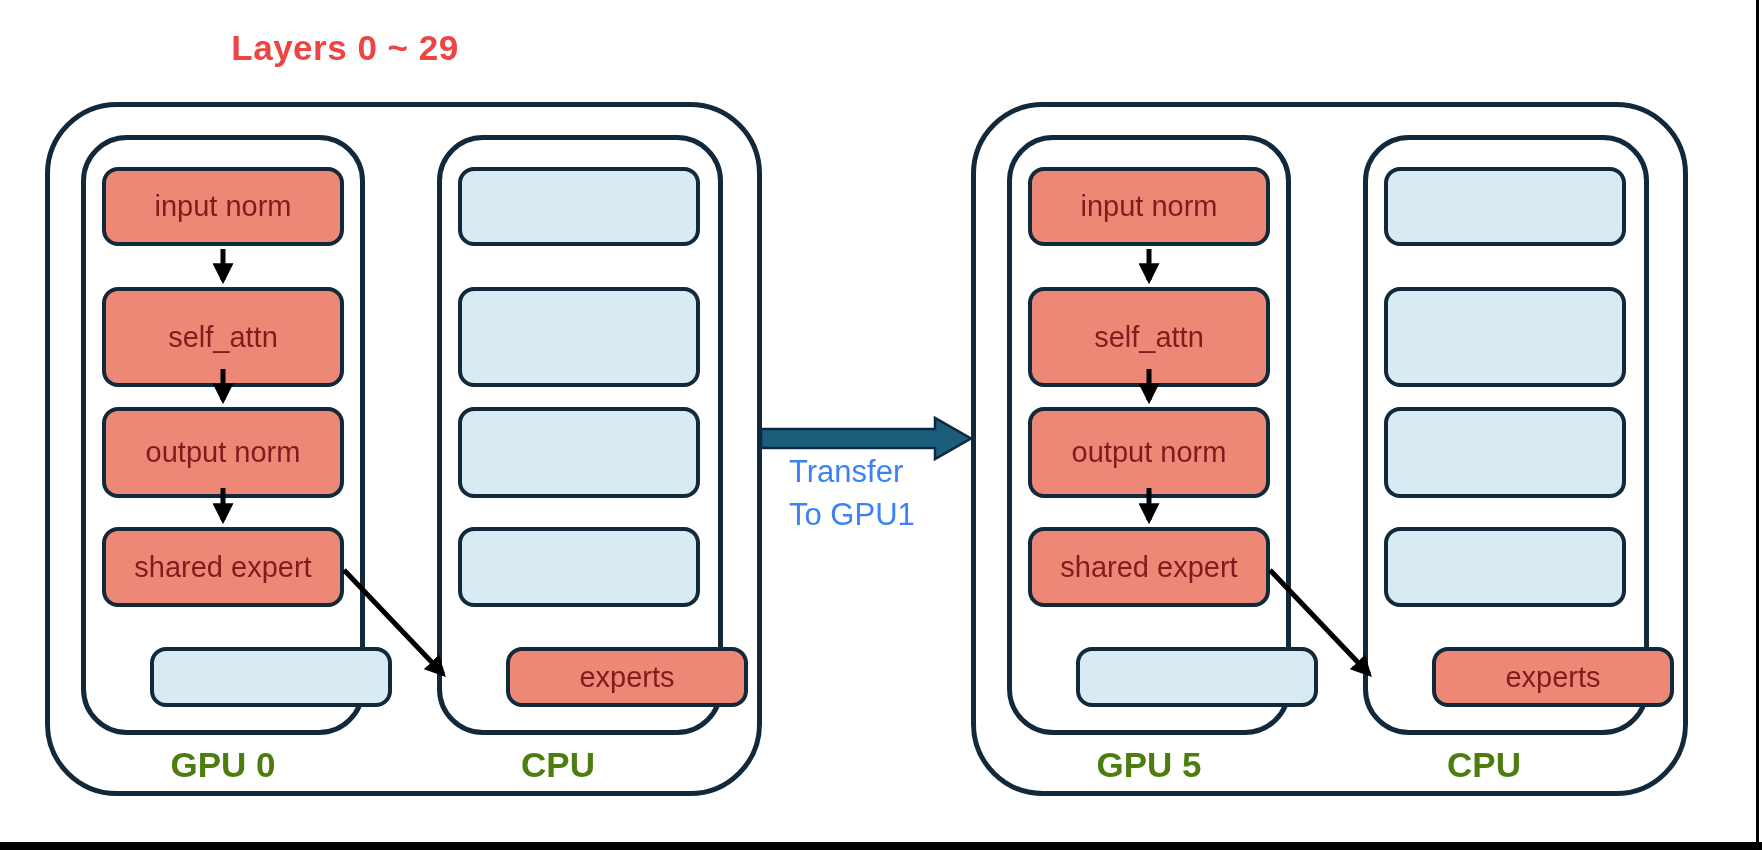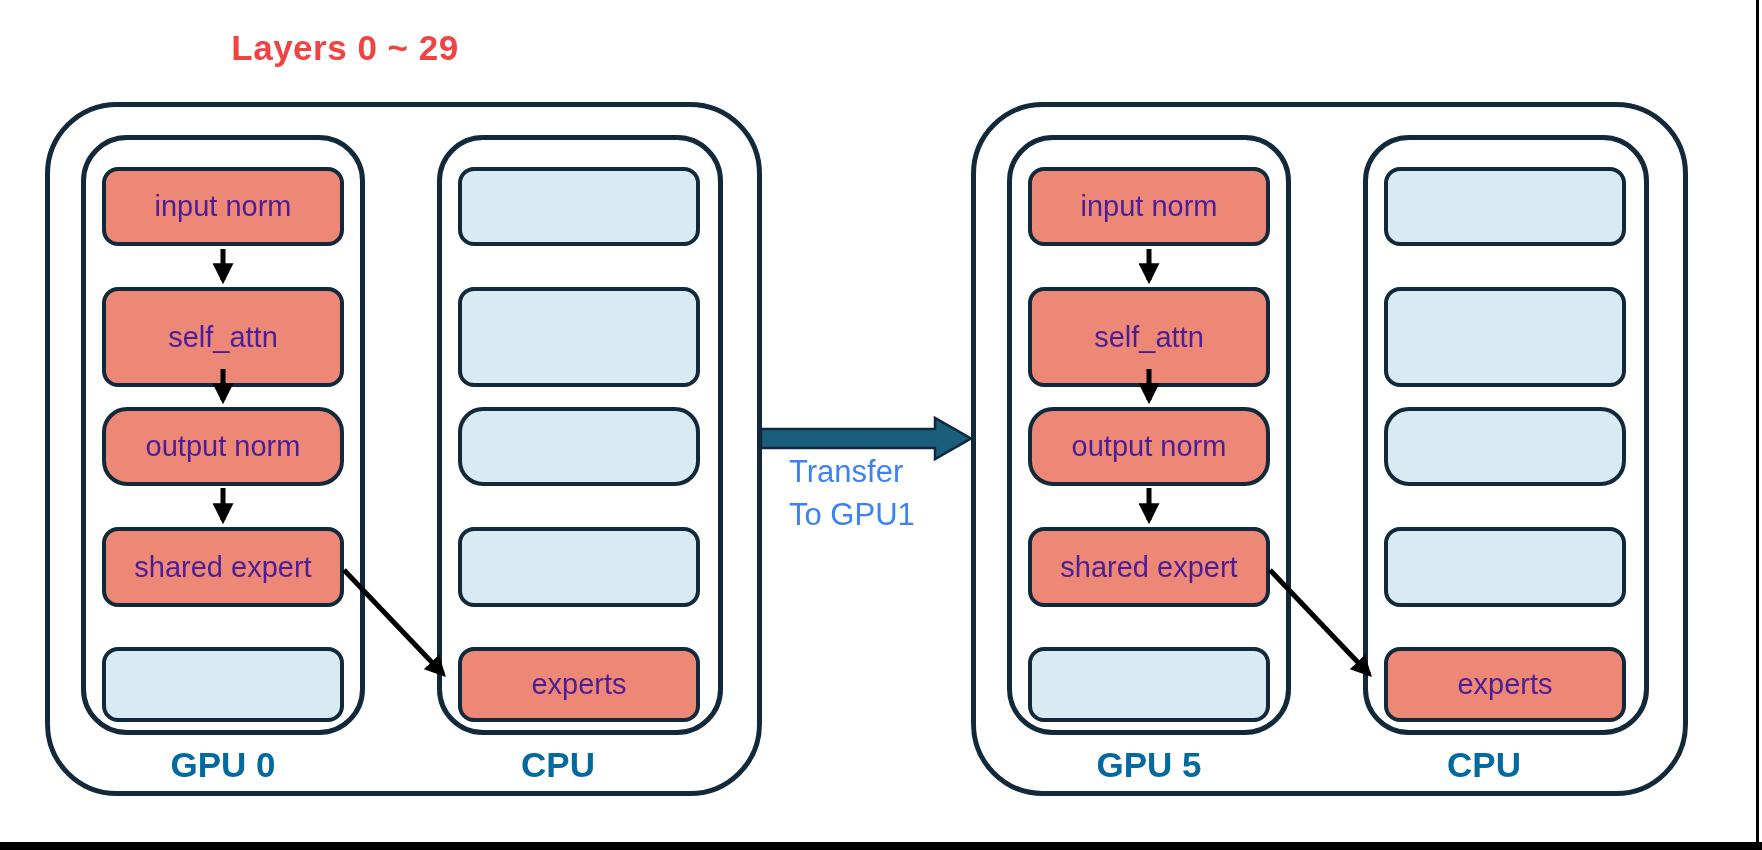--- a/index.html
+++ b/index.html
@@ -22,33 +22,33 @@
   .col{
     position:absolute;top:28px;height:600px;background:#fff;
     border:5px solid #11293B;border-radius:46px;box-sizing:border-box;
   }
   .col.gpu{left:31px;width:284px;}
   .col.cpu{left:387px;width:286px;}
   .box{
     position:absolute;left:16px;width:242px;box-sizing:border-box;
     border:4px solid #11293B;border-radius:16px;
     display:flex;align-items:center;justify-content:center;
-    font-size:29px;color:#4c1d95;
+    font-size:29px;color:#7f1d1d;
   }
   .box.module{background:#EE8876;}
   .box.empty{background:#D8EBF2;}
   .b1{top:27px;height:79px;}
   .b2{top:147px;height:100px;}
-  .b3{top:267px;height:79px;border-radius:25px;}
+  .b3{top:267px;height:91px;}
   .b4{top:387px;height:80px;}
-  .b5{top:507px;height:75px;}
+  .b5{top:507px;height:60px;margin-left:48px;}
   .dev-label{
     position:absolute;top:634px;height:48px;
     display:flex;align-items:center;justify-content:center;
-    font-size:35px;font-weight:600;color:#0369a1;
+    font-size:35px;font-weight:600;color:#4d7c0f;
   }
   .dev-label.gpu{left:31px;width:284px;}
   .dev-label.cpu{left:365px;width:286px;}
   .arrow-layer{position:absolute;left:-5px;top:-5px;pointer-events:none;}
   .transfer-arrow-svg{position:absolute;left:755px;top:410px;}
   .transfer-text{
     position:absolute;left:748px;top:450px;width:230px;
     font-size:31px;font-weight:500;color:#3b82f6;line-height:43px;text-align:left;margin-left:41px;
   }
   .bottom-bar{position:absolute;left:0;top:842px;width:1762px;height:8px;background:#000;}

